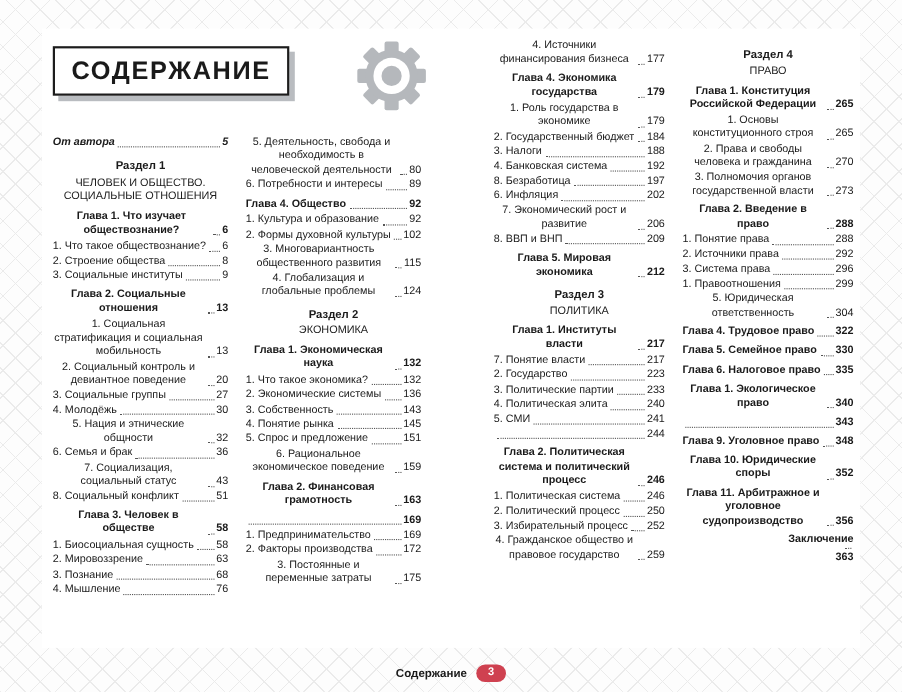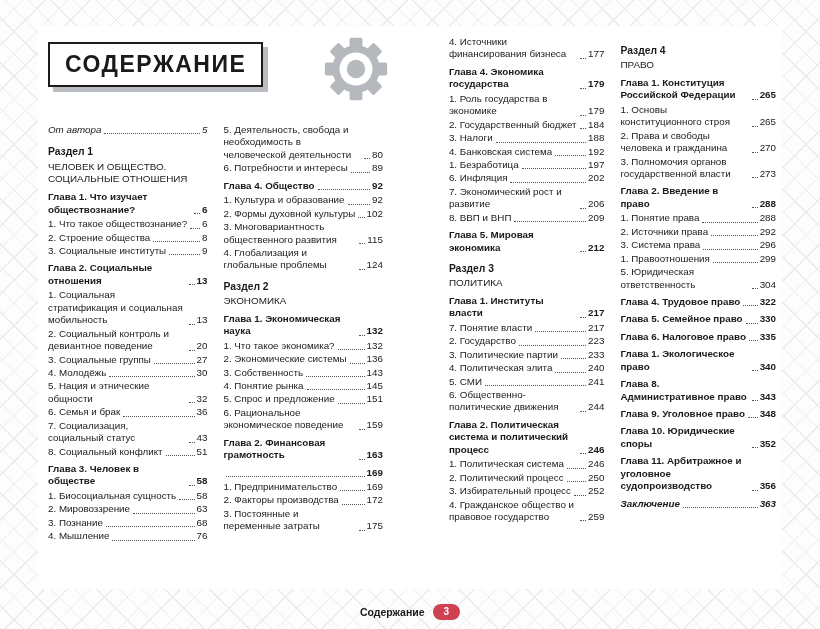--- a/index.html
+++ b/index.html
@@ -4,37 +4,37 @@
 <style>
   html,body{margin:0;padding:0;}
   body{font-family:"Liberation Sans",sans-serif;color:#1a1a1a;}
   .page{position:relative;width:820px;height:629px;overflow:hidden;
     background:
       repeating-linear-gradient(45deg,#ebebeb 0 1px,transparent 1px 16px),
       repeating-linear-gradient(-45deg,#ebebeb 0 1px,transparent 1px 16px),
       #fdfdfd;}
   .sheet{position:absolute;left:38px;right:38px;top:26px;bottom:40px;background:#fff;}
   .content{position:absolute;inset:0;display:flex;padding:10px 6px 6px 10px;box-sizing:border-box;}
-  .half{display:flex;flex:1;gap:16px;}
+  .half{display:flex;flex:1;gap:16px;text-align:center;}
   .half.left{flex:0 0 46%;flex-direction:column;margin-right:66px;}
   .half.left .cols{display:flex;gap:16px;flex:1;}
   .col{flex:1;min-width:0;font-size:9.8px;line-height:1.27;}
   
   .title-row{position:relative;height:72px;flex:0 0 72px;}
   .title-box{position:absolute;left:0;top:6px;border:2px solid #1c1c1c;background:#fff;
     box-shadow:5px 5px 0 #b9bcc0;padding:7px 15px;font-size:23px;font-weight:bold;letter-spacing:1.5px;}
   .gear{position:absolute;left:262px;top:0;}
   
   .row{display:flex;align-items:flex-end;margin-bottom:1px;}
   .row .text{min-width:0;}
   .leader{flex:1;min-width:6px;border-bottom:1.4px dotted #555;margin:0 2px 2px 3px;}
   .pagenum{white-space:nowrap;}
-  .kind-author{font-weight:normal;font-style:italic;margin-bottom:9px;}
+  .kind-author{font-weight:bold;font-style:italic;margin-bottom:9px;}
   .kind-chapter{font-weight:bold;margin-top:5px;margin-bottom:2px;}
-  .kind-conclusion{font-weight:bold;font-style:italic;margin-top:5px;}
+  .kind-conclusion{font-weight:bold;margin-top:5px;flex-direction:column;}
   .kind-section{font-weight:bold;font-size:10.3px;margin:8px 0 2px;}
   .kind-section_name{font-weight:normal;font-size:9.9px;line-height:1.3;margin-bottom:5px;}
   
   .footer{position:absolute;left:0;right:0;bottom:9px;display:flex;justify-content:center;
     align-items:center;gap:8px;}
   .footer-label{font-weight:bold;font-size:10.5px;}
   .footer-badge{background:#cf4150;color:#fff;font-weight:bold;font-size:10px;
     border-radius:10px;padding:1px 11px;line-height:14px;}
 </style>
 </head>
@@ -296,21 +296,21 @@
               <span class="text">3. Налоги</span>
               <span class="leader"></span>
               <span class="pagenum">188</span>
             </div>
             <div class="row kind-entry">
               <span class="text">4. Банковская система</span>
               <span class="leader"></span>
               <span class="pagenum">192</span>
             </div>
             <div class="row kind-entry">
-              <span class="text">1. Безработица</span>
+              <span class="text">8. Безработица</span>
               <span class="leader"></span>
               <span class="pagenum">197</span>
             </div>
             <div class="row kind-entry">
               <span class="text">6. Инфляция</span>
               <span class="leader"></span>
               <span class="pagenum">202</span>
             </div>
             <div class="row kind-entry">
               <span class="text">7. Экономический рост и развитие</span>
@@ -353,21 +353,20 @@
               <span class="text">4. Политическая элита</span>
               <span class="leader"></span>
               <span class="pagenum">240</span>
             </div>
             <div class="row kind-entry">
               <span class="text">5. СМИ</span>
               <span class="leader"></span>
               <span class="pagenum">241</span>
             </div>
             <div class="row kind-entry">
-              <span class="text">6. Общественно-политические движения</span>
               <span class="leader"></span>
               <span class="pagenum">244</span>
             </div>
             <div class="row kind-chapter">
               <span class="text">Глава 2. Политическая система и политический процесс</span>
               <span class="leader"></span>
               <span class="pagenum">246</span>
             </div>
             <div class="row kind-entry">
               <span class="text">1. Политическая система</span>
@@ -457,21 +456,20 @@
               <span class="text">Глава 6. Налоговое право</span>
               <span class="leader"></span>
               <span class="pagenum">335</span>
             </div>
             <div class="row kind-chapter">
               <span class="text">Глава 1. Экологическое право</span>
               <span class="leader"></span>
               <span class="pagenum">340</span>
             </div>
             <div class="row kind-chapter">
-              <span class="text">Глава 8. Административное право</span>
               <span class="leader"></span>
               <span class="pagenum">343</span>
             </div>
             <div class="row kind-chapter">
               <span class="text">Глава 9. Уголовное право</span>
               <span class="leader"></span>
               <span class="pagenum">348</span>
             </div>
             <div class="row kind-chapter">
               <span class="text">Глава 10. Юридические споры</span>

